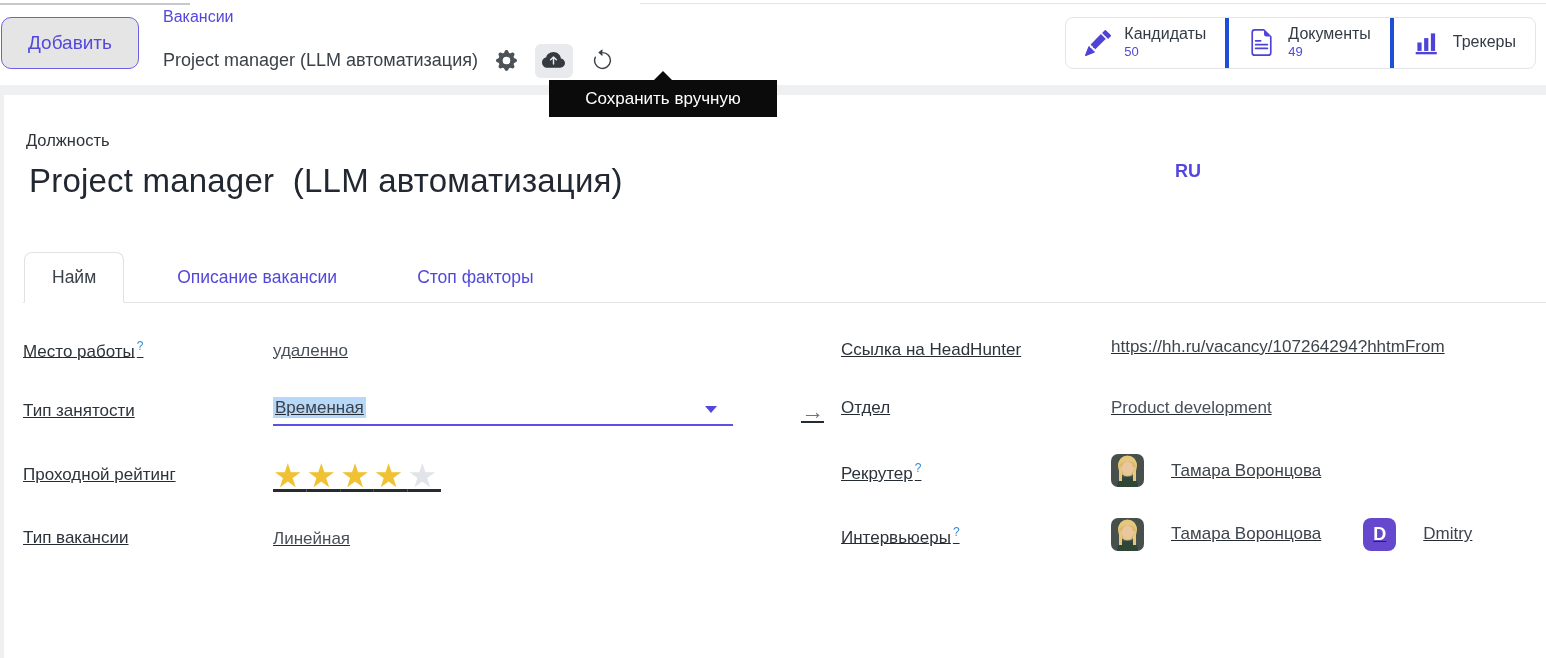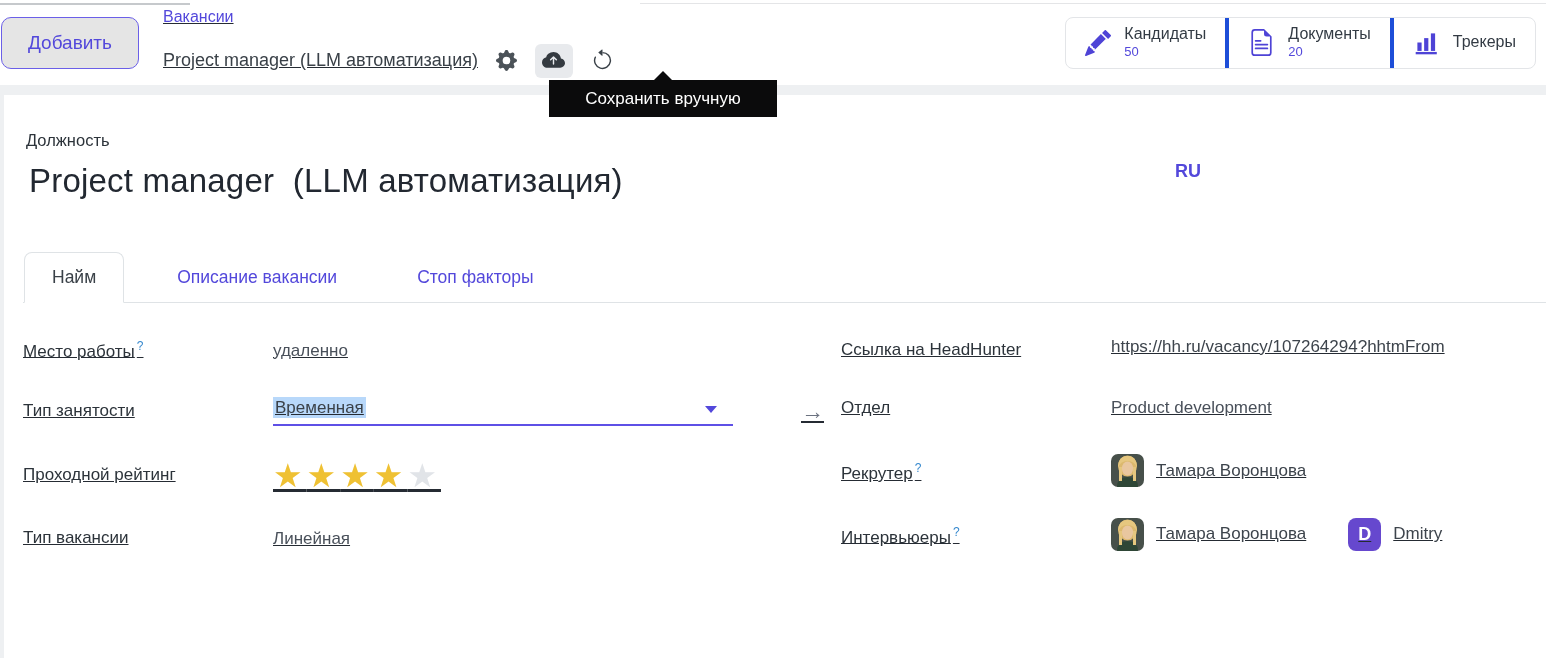--- a/index.html
+++ b/index.html
@@ -28,21 +28,21 @@
     display:flex;align-items:center;width:100%;
   }
   .topline-left{position:absolute;top:3px;left:0;width:190px;height:2px;background:#c6c9cc;}
   .topline-right{position:absolute;top:3px;left:640px;right:0;height:1px;background:#e4e5e7;}
   .add-btn{
     margin-left:1px;height:52px;min-width:138px;
     background:#e5e5e5;border:1px solid var(--accent-border);border-radius:10px;
     color:var(--accent);font-size:19px;font-family:inherit;cursor:pointer;
     padding:0 20px;
   }
-  .crumb-block{margin-left:24px;display:flex;flex-direction:column;gap:18px;text-decoration:underline;}
+  .crumb-block{margin-left:24px;display:flex;flex-direction:column;gap:18px;}
   .crumb-parent{color:var(--accent);font-size:16px;text-decoration:none;cursor:pointer;}
   .crumb-row{display:flex;align-items:center;gap:16px;}
   .crumb-current{color:#3a4148;font-size:18px;}
   .icon-btn{background:none;border:none;padding:2px;cursor:pointer;display:flex;align-items:center;justify-content:center;}
   .cloud-btn{background:#e8eaed;border-radius:6px;width:38px;height:34px;}
   
   .stat-group{
     margin-left:auto;margin-right:10px;
     display:flex;border:1px solid #e3e5e8;border-radius:8px;background:#fff;height:52px;
   }
@@ -119,21 +119,21 @@
   
   .target-val{display:inline-block;width:206px;}
   
   .stars{font-size:33px;letter-spacing:4px;line-height:1;cursor:pointer;}
   .star{color:var(--star-empty);}
   .star.filled{color:var(--star-gold);}
   
   .url-value{
     font-size:17px;color:#3d444c;white-space:nowrap;overflow:hidden;cursor:pointer;
   }
-  .person-chip{display:flex;align-items:center;gap:12px;}
+  .person-chip{display:flex;align-items:center;gap:27px;}
   .avatar{width:33px;height:33px;border-radius:7px;overflow:hidden;flex:none;display:block;}
   .initial-badge{
     width:33px;height:33px;border-radius:8px;background:var(--badge);flex:none;
     color:#fff;font-size:18px;font-weight:bold;display:flex;align-items:center;justify-content:center;
   }
   .person-name{font-size:17px;color:#3d444c;white-space:nowrap;}
   .chip-row{display:flex;align-items:center;gap:42px;}
   svg{display:block;}
 </style>
 </head>
@@ -188,21 +188,21 @@
     </button>
     <button class="stat-btn">
       <span>
         <svg width="27" height="27" viewBox="0 0 16 16" fill="#4e43d6">
             <path d="M14 4.5V14a2 2 0 0 1-2 2H4a2 2 0 0 1-2-2V2a2 2 0 0 1 2-2h5.5L14 4.5zm-3 0A1.5 1.5 0 0 1 9.5 3V1H4a1 1 0 0 0-1 1v12a1 1 0 0 0 1 1h8a1 1 0 0 0 1-1V4.5h-2z"></path>
             <path d="M4.5 6.5h3a.5.5 0 0 1 0 1h-3a.5.5 0 0 1 0-1zm0 2.25h7a.5.5 0 0 1 0 1h-7a.5.5 0 0 1 0-1zm0 2.25h7a.5.5 0 0 1 0 1h-7a.5.5 0 0 1 0-1z"></path>
           </svg>
       </span>
       <span class="stat-text">
         <span class="stat-label">Документы</span>
-        <span class="stat-count">20</span>
+        <span class="stat-count">49</span>
       </span>
     </button>
     <button class="stat-btn">
       <span>
         <svg width="27" height="27" viewBox="0 0 16 16" fill="#4e43d6">
             <rect x="2.6" y="8" width="2.5" height="5"></rect>
             <rect x="6.6" y="5.4" width="2.5" height="7.6"></rect>
             <rect x="10.6" y="2.6" width="2.5" height="10.4"></rect>
             <rect x="1.6" y="13.6" width="12.5" height="1.4"></rect>
           </svg>

